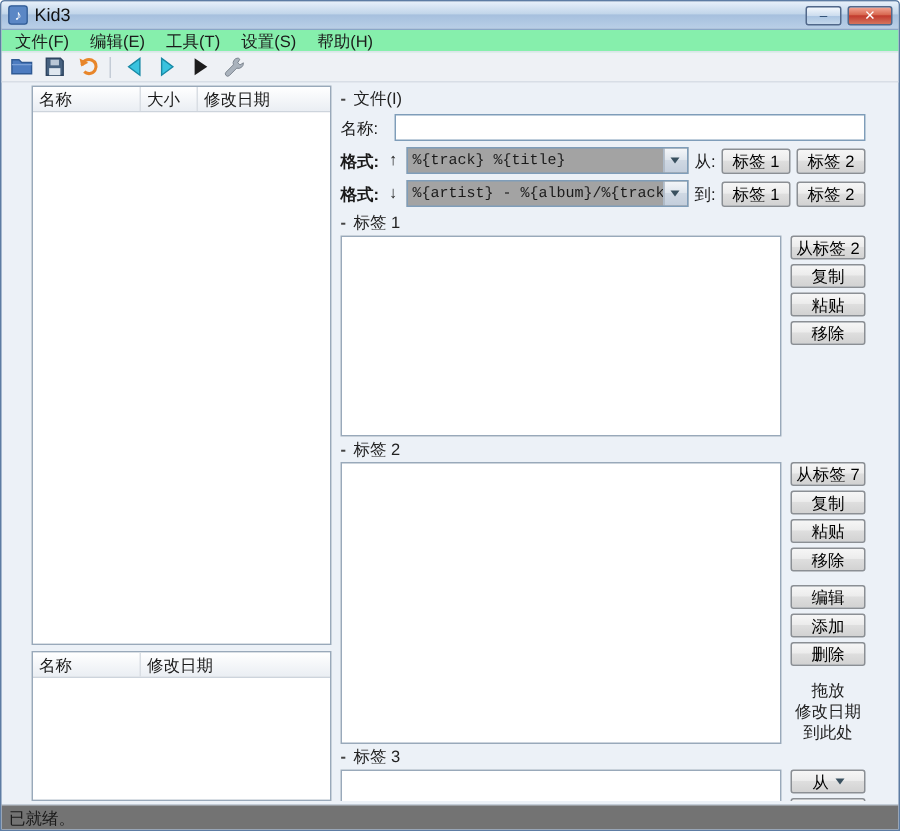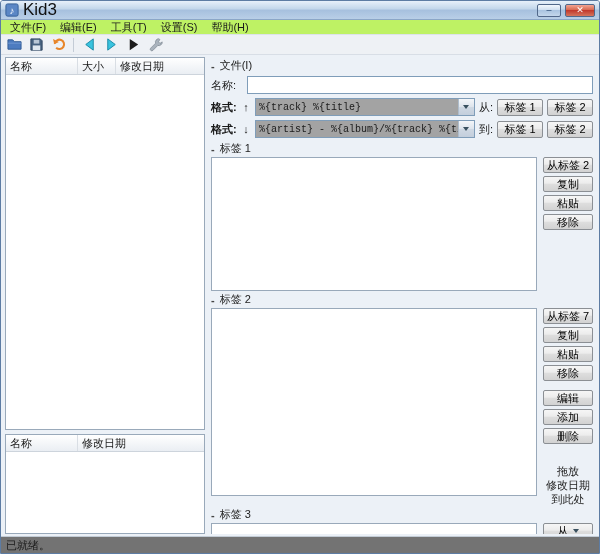--- a/index.html
+++ b/index.html
@@ -6,38 +6,38 @@
   html,body { width:600px; height:554px; }
   body { font-family:"Liberation Sans","DejaVu Sans",sans-serif; font-size:11px; color:#1a1a1a; background:#fff; }
 
   .window { width:600px; height:554px; display:flex; flex-direction:column;
     border:1px solid #5d7ca3; border-radius:3px 3px 0 0; background:#ecf1f7; overflow:hidden; }
 
   
   .titlebar { height:19px; flex:0 0 19px; display:flex; align-items:center; gap:4px; padding:0 4px;
     background:linear-gradient(#e7f0fa, #c2d6ea 45%, #a6c0de 50%, #b9cfe7); border-bottom:1px solid #8ba6c7; }
   .app-icon { width:14px; height:14px; flex:0 0 14px; }
-  .title-text { font-size:17px; color:#111; }
+  .title-text { font-size:12px; color:#111; }
   .titlebar .spacer { flex:1; }
   .win-btn { height:13px; border:1px solid #51688a; border-radius:2px; display:flex; align-items:center;
     justify-content:center; font-size:9px; line-height:1; cursor:default; }
   .win-btn.min { width:24px; background:linear-gradient(#f3f8fd, #ccdcee 50%, #aac4e1 50%, #c3d7eb); color:#23456b; }
   .win-btn.close { width:30px; background:linear-gradient(#f0a violet); background:linear-gradient(#f2a492, #d7674f 45%, #c23a2d 50%, #d4745c); color:#fff; }
 
   
-  .menubar { height:15px; flex:0 0 15px; display:flex; align-items:center; background:#bef264; border-bottom:1px solid #dde3ea; padding:0 2px; }
+  .menubar { height:15px; flex:0 0 15px; display:flex; align-items:center; background:#86efac; border-bottom:1px solid #dde3ea; padding:0 2px; }
   .menu-item { padding:0 7px; height:100%; display:flex; align-items:center; }
 
   
   .toolbar { height:20px; flex:0 0 20px; display:flex; align-items:center; gap:2px; background:#eef1f5; border-bottom:1px solid #d8dee6; padding:0 3px; }
   .tool-btn { width:20px; height:18px; display:flex; align-items:center; justify-content:center; border:1px solid transparent; border-radius:2px; }
   .tool-sep { width:1px; height:14px; background:#c4ccd6; margin:0 3px; }
 
   
-  .main { flex:1; display:flex; gap:4px; padding:2px 4px; overflow:hidden; }
+  .main { flex:1; display:flex; gap:4px; padding:2px 20px; overflow:hidden; }
   .left-col { width:200px; flex:0 0 200px; display:flex; flex-direction:column; gap:4px; }
   .panel { border:1px solid #99a9ba; background:#fff; display:flex; flex-direction:column; overflow:hidden; }
   .file-panel { flex:1; }
   .dir-panel { flex:0 0 100px; }
   .list-header { height:17px; flex:0 0 17px; display:flex; background:linear-gradient(#ffffff,#eaeef3); border-bottom:1px solid #cdd4dc; }
   .hcell { padding:1px 4px; border-right:1px solid #d9dee4; white-space:nowrap; overflow:hidden; }
   .list-body { flex:1; background:#fff; }
 
   
   .right-col { flex:1; display:flex; flex-direction:column; padding:0 2px; overflow:hidden; }
@@ -61,21 +61,21 @@
   .tagbtn { width:46px; }
 
   .tag-row { display:flex; gap:6px; align-items:flex-start; }
   .tag-frame { flex:1; border:1px solid #99a9ba; background:#fff; }
   .frame-t1 { height:134px; }
   .frame-t2 { height:188px; }
   .frame-t3 { height:56px; }
   .btn-col { width:50px; flex:0 0 50px; display:flex; flex-direction:column; gap:3px; }
   .btn-col .btn { width:100%; padding:0; height:16px; }
   .grp-gap { margin-top:6px; }
-  .drop-hint { margin-top:18px; text-align:center; color:#222; line-height:1.25; }
+  .drop-hint { margin-top:8px; text-align:center; color:#222; line-height:1.25; }
   .dd-btn { display:flex; align-items:center; justify-content:center; gap:4px; }
 
   
   .statusbar { height:17px; flex:0 0 17px; background:#737373; border-top:1px solid #c3ccd6; display:flex; align-items:center; padding:0 5px; }
 </style>
 </head>
 <body>
 
 <div class="window">
 

